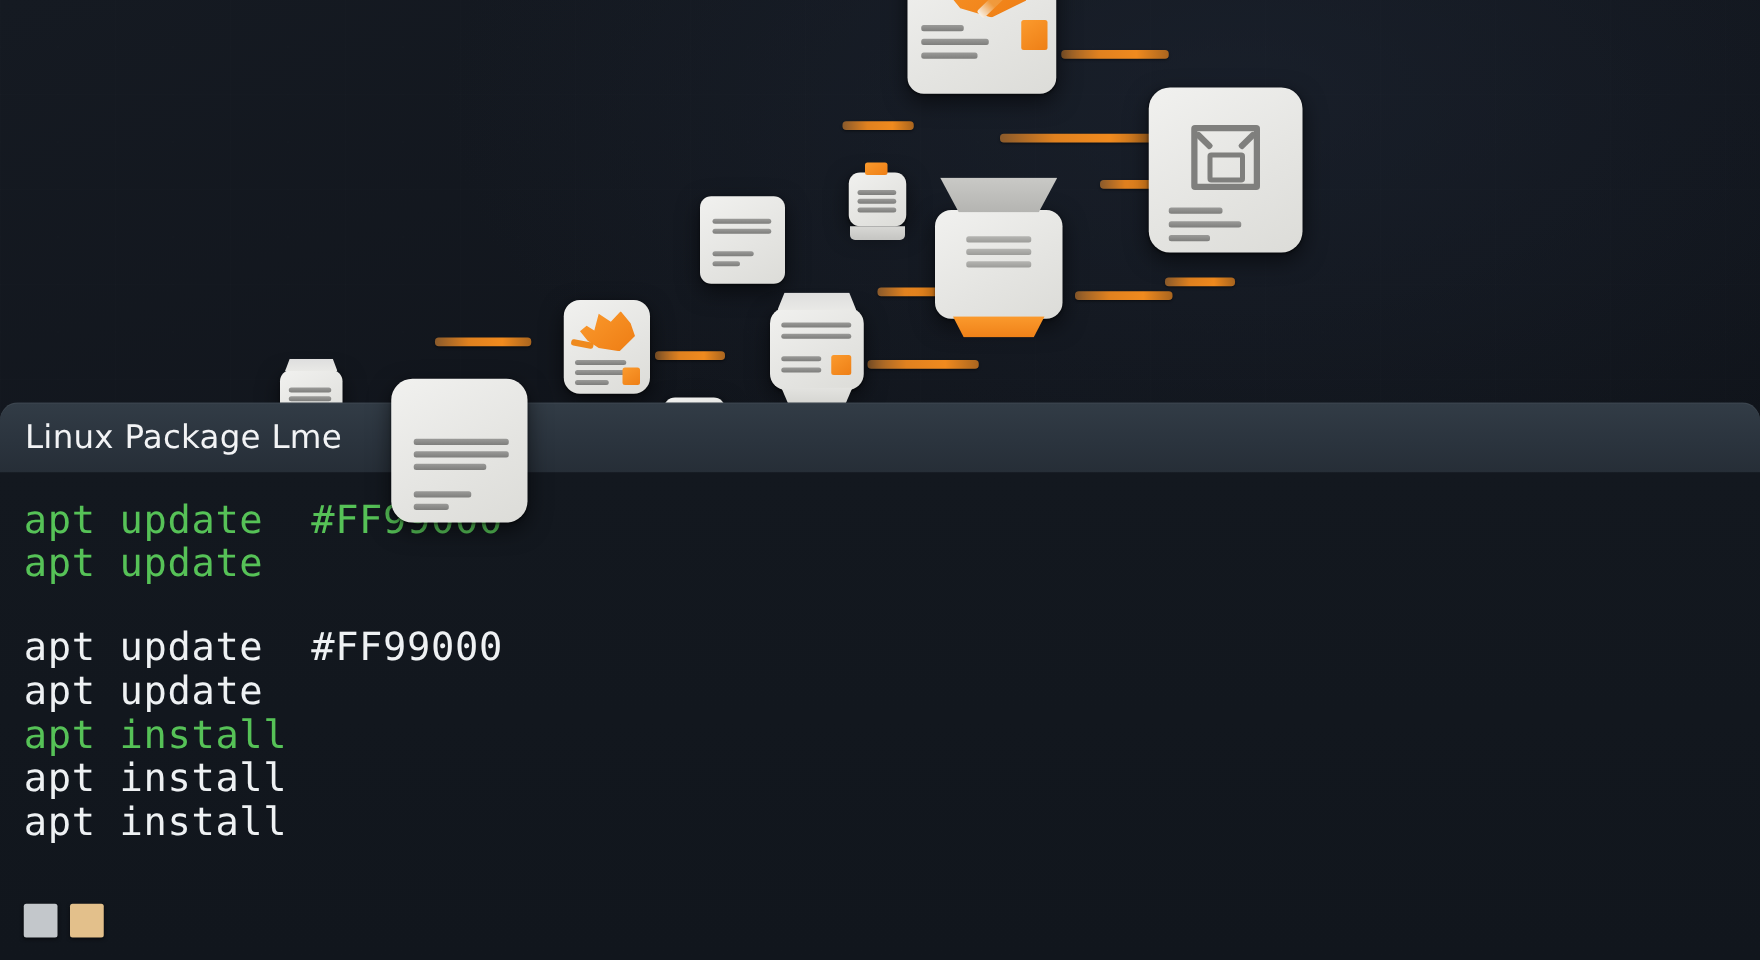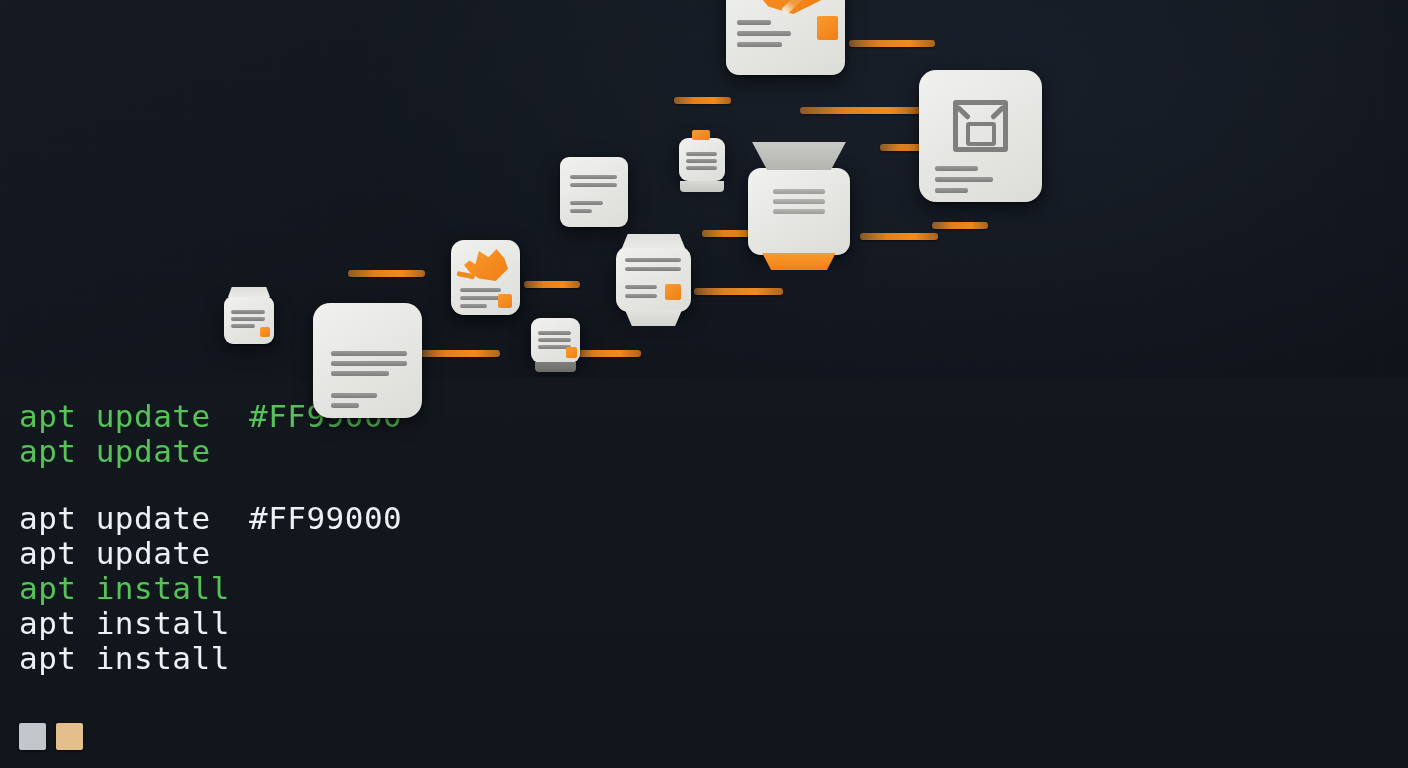--- a/index.html
+++ b/index.html
@@ -265,20 +265,23 @@
     <div class="card r-lg" style="left:313px; top:303px; width:109px; height:115px; z-index:12;">
       <div class="ln" style="left:18px; top:48px; width:76px;"></div>
       <div class="ln" style="left:18px; top:58px; width:76px;"></div>
       <div class="ln" style="left:18px; top:68px; width:58px;"></div>
       <div class="ln" style="left:18px; top:90px; width:46px;"></div>
       <div class="ln" style="left:18px; top:100px; width:28px;"></div>
     </div>
 
   </div>
 
+  <div id="titlebar">
+    <div id="title">Linux Package Lme</div>
+  </div>
 
   <div id="termbody">
     <div class="codeline green" style="top:20px;">apt update  #FF99000</div>
     <div class="codeline green" style="top:55px;">apt update</div>
     <div class="codeline white" style="top:122px;">apt update  #FF99000</div>
     <div class="codeline white" style="top:157px;">apt update</div>
     <div class="codeline green" style="top:192px;">apt install</div>
     <div class="codeline white" style="top:227px;">apt install</div>
     <div class="codeline white" style="top:262px;">apt install</div>
 

